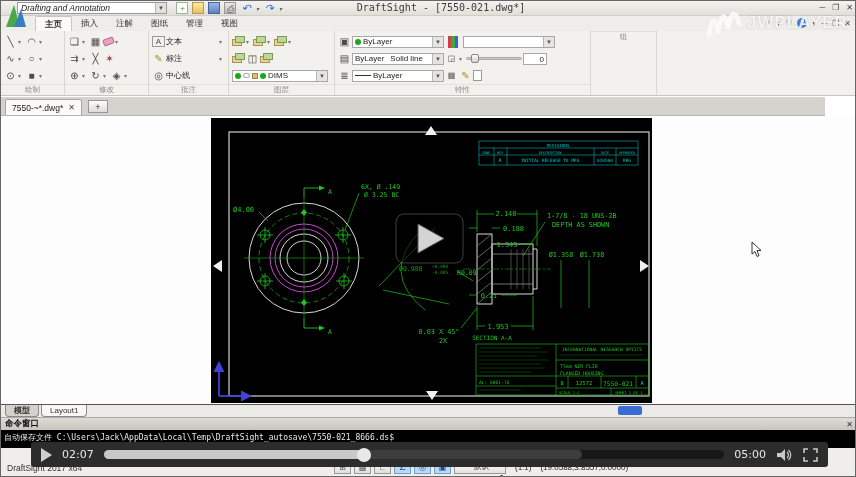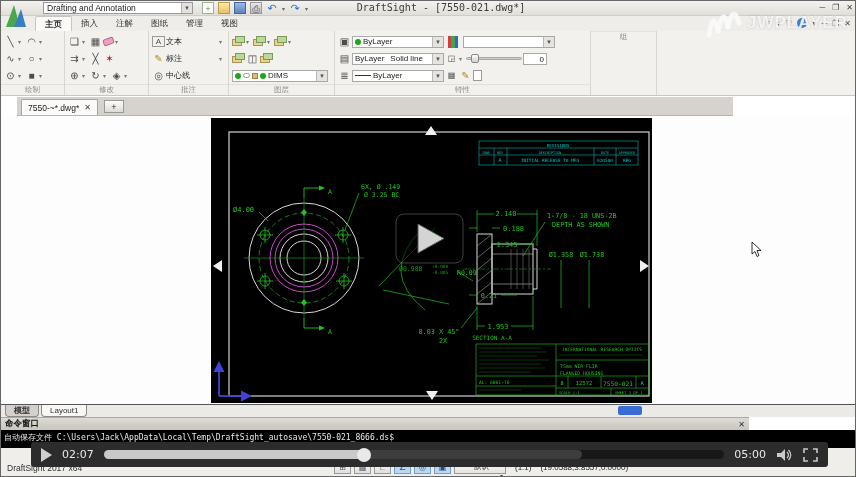--- a/index.html
+++ b/index.html
@@ -4,21 +4,21 @@
 <style>
   * { margin:0; padding:0; box-sizing:border-box; }
   body { font-family:"Liberation Sans", sans-serif; background:#888; }
   .screen { position:relative; width:856px; height:477px; background:#fff; overflow:hidden;
             border:1px solid #666; }
   
   .titlebar { position:absolute; left:0; top:0; width:856px; height:15px;
               background:linear-gradient(#f4f2ef,#e2dfda); border-bottom:1px solid #d0cdc7;
               display:flex; align-items:center; }
   .ds-logo { position:absolute; left:3px; top:2px; width:26px; height:26px; z-index:5; }
-  .title-left { display:flex; align-items:center; gap:3px; margin-left:42px; }
+  .title-left { display:flex; align-items:center; gap:3px; margin-left:16px;font-style:italic; }
   .ws-combo { display:flex; align-items:center; width:150px; height:12px; background:#fff;
               border:1px solid #9a9a9a; font-size:8.5px; padding-left:3px; color:#222; }
   .ws-combo .arr { margin-left:auto; width:11px; height:100%; background:#e4e2de;
                    border-left:1px solid #b5b5b5; font-size:6px; text-align:center; line-height:11px; color:#555; }
   .qat { display:flex; align-items:center; gap:4px; margin-left:6px; }
   .qic { width:12px; height:12px; font-size:9px; line-height:12px; text-align:center; color:#555; }
   .qic.doc { background:#fff; border:1px solid #9db58e; color:#3d8f3d; font-size:8px; }
   .qic.fold { background:linear-gradient(#ffe9a8,#e8c160); border:1px solid #b99a4e; }
   .qic.save { background:linear-gradient(#9db9e8,#5d82c0); border:1px solid #47639a; }
   .qic.print { background:linear-gradient(#e8e8e8,#bdbdbd); border:1px solid #999; color:#444; }
@@ -70,41 +70,41 @@
             border-radius:2px; }
   .knob8 { position:absolute; left:4px; top:-4px; width:8px; height:9px; background:linear-gradient(#fefefe,#cfcfcf);
            border:1px solid #888; border-radius:2px; }
   .valbox { width:24px; height:12px; background:#fff; border:1px solid #a8a8a8; font-size:8px;
             text-align:right; padding-right:2px; line-height:11px; color:#222; }
   .pageic { width:9px; height:11px; background:#fdfdfd; border:1px solid #999; }
   .bigic { width:22px; height:18px; background:linear-gradient(#f8f4e8,#e2d9b8); border:1px solid #b0a678;
            margin:0 auto; }
   .smic { width:13px; height:11px; background:linear-gradient(#eef4ea,#cfe0c4); border:1px solid #8aa87a; margin-bottom:2px; }
   
-  .doctabs { position:absolute; left:16px; top:96px; width:716px; height:19px;
+  .doctabs { position:absolute; left:0; top:96px; width:824px; height:19px;
              background:#d6d3ce; border-bottom:1px solid #b8b5b0; display:flex; align-items:flex-end; }
   .dtab { display:flex; align-items:center; gap:5px; height:16px; background:#fbfaf8;
           border:1px solid #a8a5a0; border-bottom:none; border-radius:2px 2px 0 0;
           margin-left:4px; padding:0 6px; font-size:8.5px; color:#222; }
   .dtab .x { font-size:8px; color:#444; }
   .newtab { width:20px; height:13px; margin:0 0 2px 6px; background:linear-gradient(#fdfdfd,#dddbd6);
             border:1px solid #999; text-align:center; line-height:12px; font-size:9px; color:#333; }
   
   .canvas { position:absolute; left:0; top:115px; width:856px; height:288px; background:#fdfdfd; }
   .viewport { position:absolute; left:210px; top:2px; width:441px; height:285px; background:#000; }
   
   .modelrow { position:absolute; left:0; top:403px; width:856px; height:13px; background:#eceae6;
               border-top:1px solid #555; display:flex; align-items:flex-start; padding-left:4px; gap:2px; }
   .mdtab { font-size:8px; padding:0 8px 1px; border:1px solid #8a8a8a; border-top:none;
            border-radius:0 0 4px 4px; background:#f8f7f5; color:#333; height:12px; line-height:11px; }
   .mdtab.active { background:#d4d1cc; font-weight:bold; }
   .bluebadge { position:absolute; left:617px; top:1px; width:24px; height:9px; background:#3a6cd4;
                border-radius:2px; }
   
-  .cmdbar { position:absolute; left:0; top:416px; width:748px; height:13px;
+  .cmdbar { position:absolute; left:0; top:416px; width:856px; height:13px;
             background:linear-gradient(#dedbd6,#c9c6c0); border-top:1px solid #aaa;
             display:flex; align-items:center; padding:0 4px; }
   .cmdbar .t { font-size:8.5px; font-weight:bold; color:#111; }
   .cmdbar .x { margin-left:auto; font-size:8px; color:#333; }
   .cmdblack { position:absolute; left:0; top:429px; width:856px; height:18px; background:#000;
               color:#e8e8e8; font-family:"DejaVu Sans Mono", monospace; font-size:8px;
               padding:2px 0 0 3px; white-space:nowrap; overflow:hidden; }
   
   .statusbar { position:absolute; left:0; top:447px; width:856px; height:30px; background:#f0eeea; }
   .statusbar .ver { position:absolute; left:6px; top:15px; font-size:8.5px; color:#333; }

